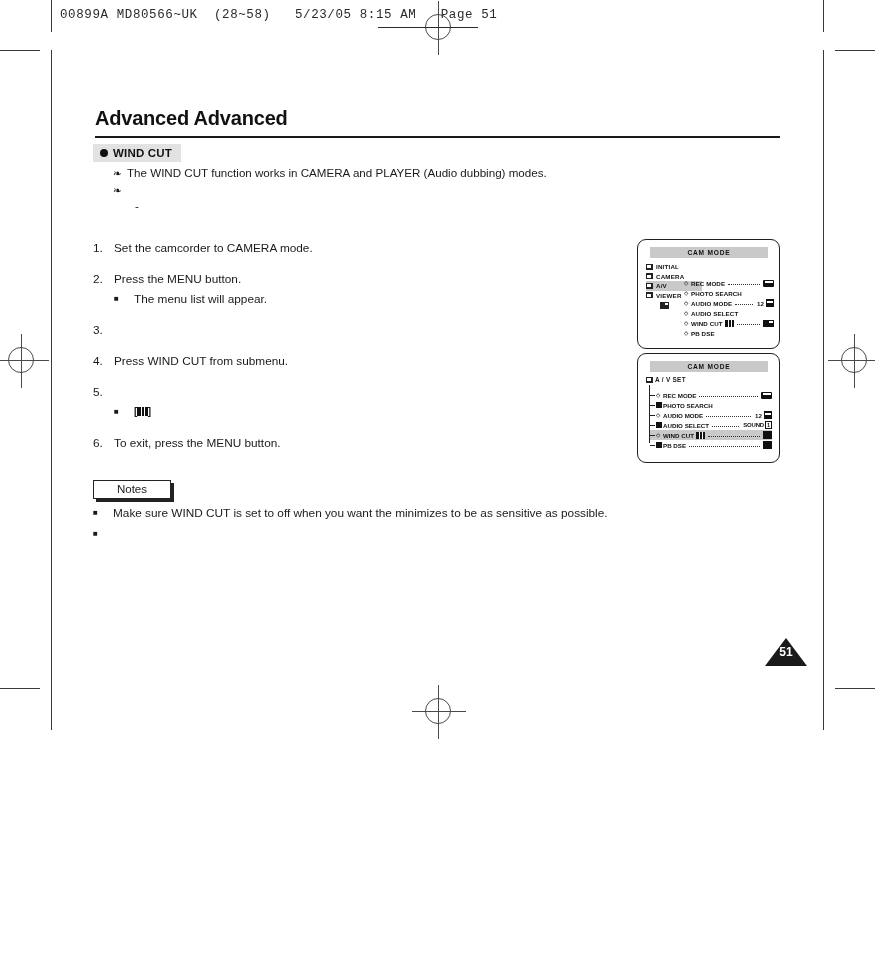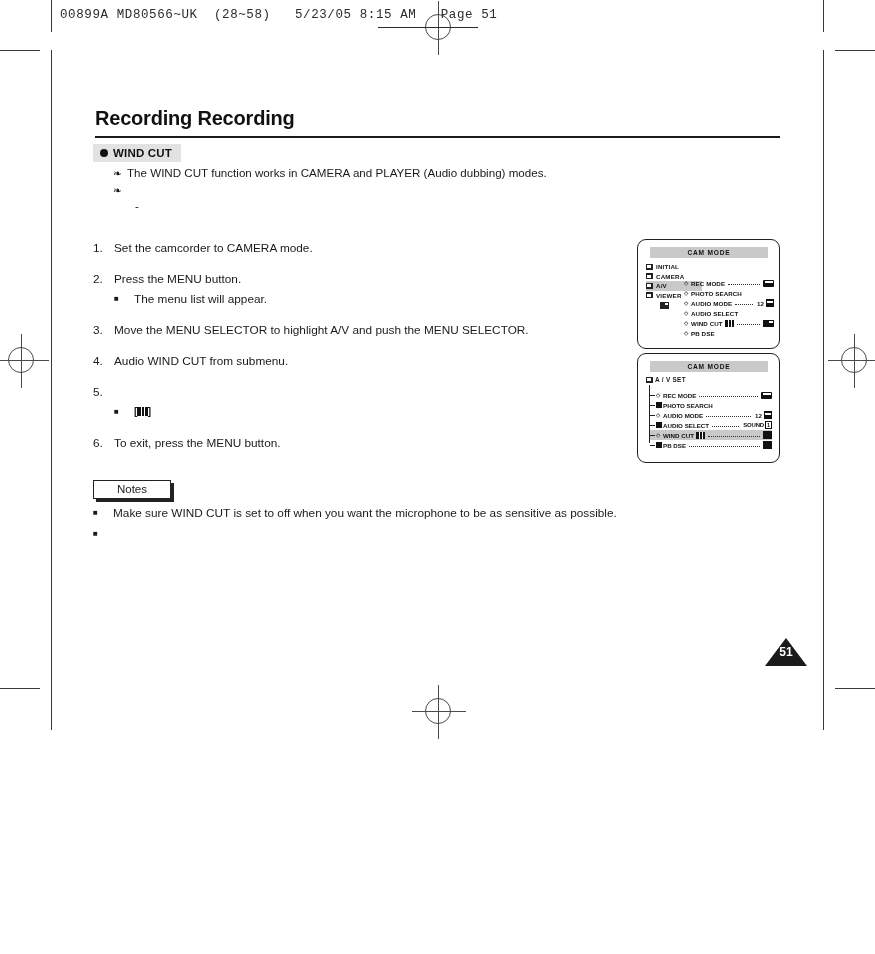--- a/index.html
+++ b/index.html
@@ -396,21 +396,21 @@
 <div class="crop-line" style="left:823px; top:690px; width:1px; height:40px;"></div>
 
 <div class="reg-mark" style="left:8px; top:347px;"></div>
 <div class="reg-mark" style="left:841px; top:347px;"></div>
 <div class="reg-mark" style="left:425px; top:698px;"></div>
 <div class="reg-mark" style="left:425px; top:14px;"></div>
 
 <div class="doc-header">00899A MD80566~UK  (28~58)   5/23/05 8:15 AM   Page 51</div>
 <div class="header-underline"></div>
 
-<div class="page-title">Recording Recording</div>
+<div class="page-title">Advanced Advanced</div>
 <div class="title-rule"></div>
 
 <div class="section-chip">
   <span class="chip-dot"></span>
   <span>WIND CUT</span>
 </div>
 
 <div class="intro">
   <div class="intro-row">
     <span class="clover">❧</span>
@@ -440,28 +440,27 @@
     </div>
     <div class="substep" style="margin-bottom:15px;">
       <span class="sq">■</span>
       <span>The menu list will appear.</span>
     </div>
   </div>
 
   <div>
     <div class="step" style="margin-top:14px;">
       <span class="step-num">3.</span>
-      <span>Move the MENU SELECTOR to highlight A/V and push the MENU SELECTOR.</span>
     </div>
   </div>
 
   <div>
     <div class="step" style="margin-top:12px;">
       <span class="step-num">4.</span>
-      <span>Audio WIND CUT from submenu.</span>
+      <span>Press WIND CUT from submenu.</span>
     </div>
   </div>
 
   <div>
     <div class="step" style="margin-bottom:0; margin-top:12px;">
       <span class="step-num">5.</span>
     </div>
     <div class="substep" style="margin-bottom:15px;">
       <span class="sq">■</span>
       <span class="inline-icon">[<span class="wind-glyph"></span>]</span>
@@ -476,21 +475,21 @@
   </div>
 
 </div>
 
 <div class="notes-box">
   <span>Notes</span>
 </div>
 <div class="notes-list">
   <div class="note-row">
     <span class="sq">■</span>
-    <span>Make sure WIND CUT is set to off when you want the microphone to be as sensitive as possible.</span>
+    <span>Make sure WIND CUT is set to off when you want the minimizes to be as sensitive as possible.</span>
   </div>
   <div class="note-row">
     <span class="sq">■</span>
   </div>
 </div>
 
 <div class="lcd" id="lcd-top">
   <div class="lcd-titlebar">CAM  MODE</div>
 
   <div class="tree">

